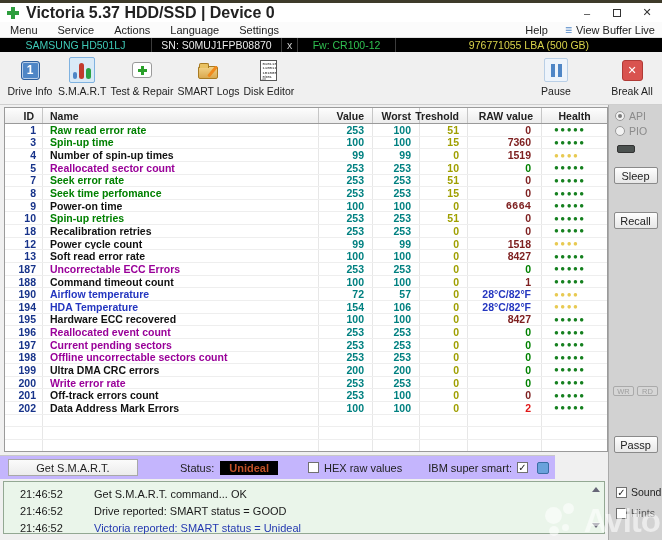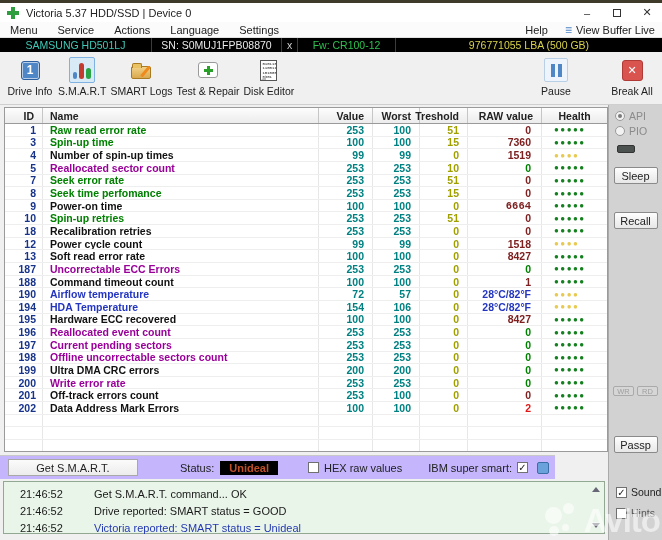--- a/index.html
+++ b/index.html
@@ -8,21 +8,21 @@
             display:flex; flex-direction:column; font-family:"Liberation Sans","DejaVu Sans",sans-serif; }
 
   
   .photo-strip { height:3px; background:#3e3b2a; flex:none; }
 
   
   .titlebar { height:19px; background:#ffffff; display:flex; align-items:center; flex:none; }
   .app-plus { position:relative; width:12px; height:12px; margin-left:7px; flex:none; }
   .app-plus::before { content:""; position:absolute; left:4px; top:0; width:4px; height:12px; background:#2e9e3e; }
   .app-plus::after  { content:""; position:absolute; left:0; top:4px; width:12px; height:4px; background:#2e9e3e; }
-  .title-text { font-size:11px; color:#222; margin-left:7px; }
+  .title-text { font-size:16px; color:#222; margin-left:7px;font-weight:bold; }
   .win-controls { margin-left:auto; display:flex; height:100%; }
   .win-btn { width:30px; height:100%; display:flex; align-items:center; justify-content:center;
              font-size:11px; color:#333; }
   .max-box { width:8px; height:8px; border:1px solid #333; }
 
   
   .menubar { height:16px; background:#fbfbfb; border-bottom:1px solid #e2e2e2; display:flex;
              align-items:center; font-size:11px; color:#222; flex:none; }
   .menu-item { padding:0 10px; }
   .menu-help { margin-left:auto; padding:0 10px; }
@@ -219,29 +219,29 @@
             <span class="ico-smart">
               <span class="cap-blue"></span>
               <span class="cap-red"></span>
               <span class="cap-green"></span>
             </span>
           </span>
           <span class="tb-label">S.M.A.R.T</span>
         </div>
         <div class="tb-btn">
           <span class="ico-box">
-            <span class="ico-folder"></span>
-          </span>
-          <span class="tb-label">SMART Logs</span>
+            <span class="ico-aid"></span>
+          </span>
+          <span class="tb-label">Test &amp; Repair</span>
         </div>
         <div class="tb-btn">
           <span class="ico-box">
-            <span class="ico-aid"></span>
-          </span>
-          <span class="tb-label">Test &amp; Repair</span>
+            <span class="ico-folder"></span>
+          </span>
+          <span class="tb-label">SMART Logs</span>
         </div>
         <div class="tb-btn">
           <span class="ico-box">
             <span class="ico-sheet">010110
 110011
 101000
 0001</span>
           </span>
           <span class="tb-label">Disk Editor</span>
         </div>

